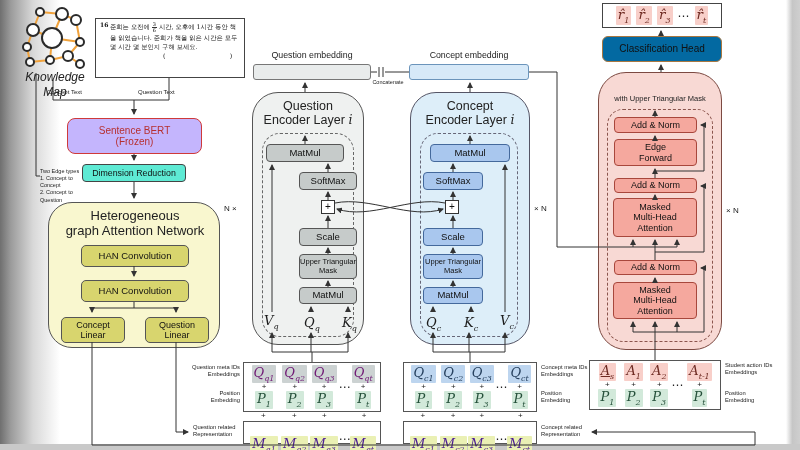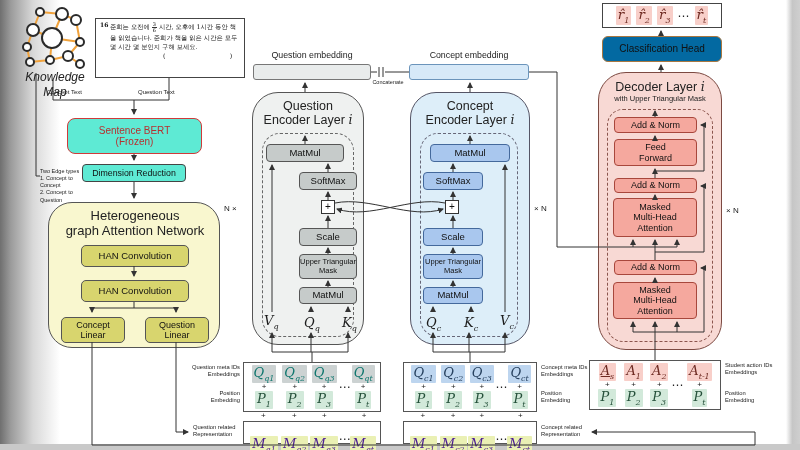--- a/index.html
+++ b/index.html
@@ -6,21 +6,21 @@
   .stage{position:relative;width:800px;height:450px;background:#fff;overflow:hidden;
          font-family:"Liberation Sans",sans-serif;color:#111;}
   .abs{position:absolute;box-sizing:border-box;}
   .box{position:absolute;box-sizing:border-box;display:flex;flex-direction:column;
        align-items:center;justify-content:center;text-align:center;line-height:1.15;}
   .lbl{position:absolute;box-sizing:border-box;line-height:1.25;color:#222;}
   .ti{font-family:"DejaVu Serif",serif;font-style:italic;}
   .tok{font-family:"DejaVu Serif",serif;font-style:italic;font-size:13px;color:#1c1c1c;
        padding:0 2px;border-radius:1px;white-space:nowrap;}
   .tok sub{font-size:8px;}
-  .hl-gray{background:#ccd2d2;color:#0f766e;}
+  .hl-gray{background:#ccd2d2;color:#701a75;}
   .hl-blue{background:#bdd5ef;color:#27415f;}
   .hl-green{background:#d2e9da;color:#25503a;}
   .hl-yellow{background:#eaf0b4;color:#4c1d95;margin-top:12px;}
   .hl-pink{background:#f8cfc9;color:#6e2a22;}
   .dots{font-family:"DejaVu Serif",serif;font-size:12px;color:#222;}
   .plus{font-size:8px;color:#222;line-height:1;text-align:center;}
   .g{display:grid;grid-template-columns:25% 23% 23% 9% 20%;align-items:center;justify-items:center;}
   .ebox{position:absolute;box-sizing:border-box;background:#fff;border:1.1px solid #555;padding:2px 4px;}
   svg.ov{position:absolute;left:0;top:0;pointer-events:none;}
 </style>
@@ -67,21 +67,21 @@
     </div>
     <div style="display:flex;justify-content:space-between;margin-left:45%;width:50%;font-size:6.3px;">
       <span>(</span>
         <span>)</span>
     </div>
   </div>
 
   <div class="lbl" style="left:47px;top:89px;font-size:6px;">Concept Text</div>
   <div class="lbl" style="left:138px;top:89px;font-size:6px;">Question Text</div>
 
-  <div class="box" style="left:67px;top:118px;width:135px;height:36px;background:#5eead4;border:1.3px solid #cf3a3a;border-radius:8px;font-size:10px;color:#b63030;">
+  <div class="box" style="left:67px;top:118px;width:135px;height:36px;background:#c4b5fd;border:1.3px solid #cf3a3a;border-radius:8px;font-size:10px;color:#b63030;">
     <span>Sentence BERT</span>
     <span>(Frozen)</span>
   </div>
 
   <div class="box" style="left:82px;top:164px;width:104px;height:18px;background:#5eead4;border:1.2px solid #444;border-radius:4px;font-size:8.8px;">Dimension Reduction</div>
 
   <div class="lbl" style="left:40px;top:168px;width:48px;font-size:5.5px;line-height:1.3;">
     <span style="display:block;">Two Edge types</span>
     <span style="display:block;">1. Concept to Concept</span>
     <span style="display:block;">2. Concept to Question</span>
@@ -158,28 +158,25 @@
 
   <div class="abs" style="left:602px;top:3px;width:120px;height:25px;background:#fff;border:1.2px solid #444;display:flex;align-items:center;justify-content:center;gap:5px;">
     <span class="tok hl-pink" style="font-size:13.5px;"><span>r̂</span><sub>1</sub></span>
     <span class="tok hl-pink" style="font-size:13.5px;"><span>r̂</span><sub>2</sub></span>
     <span class="tok hl-pink" style="font-size:13.5px;"><span>r̂</span><sub>3</sub></span>
     <span class="dots">⋯</span>
     <span class="tok hl-pink" style="font-size:13.5px;"><span>r̂</span><sub>t</sub></span>
   </div>
   <div class="box" style="left:602px;top:36px;width:120px;height:26px;background:#0369a1;border:1.2px solid #a87741;border-radius:6px;font-size:10px;">Classification Head</div>
   <div class="abs" style="left:598px;top:72px;width:124px;height:278px;background:#f8d9d4;border:1.2px solid #7c4a42;border-radius:28px;"></div>
-  <div class="lbl" style="left:598px;top:79px;width:124px;text-align:center;font-size:12.5px;">
-    <span>Decoder Layer</span> <span class="ti">i</span>
-  </div>
   <div class="lbl" style="left:598px;top:94px;width:124px;text-align:center;font-size:7.5px;">with Upper Triangular Mask</div>
   <div class="abs" style="left:607px;top:109px;width:106px;height:233px;border:1px dashed #8a554d;border-radius:16px;"></div>
   <div class="box" style="left:614px;top:117px;width:83px;height:16px;background:#f5a89e;border:1.1px solid #a8473c;border-radius:4px;font-size:9px;">Add &amp; Norm</div>
   <div class="box" style="left:614px;top:139px;width:83px;height:27px;background:#f5a89e;border:1.1px solid #a8473c;border-radius:4px;font-size:9px;">
-    <span>Feed</span>
+    <span>Edge</span>
       <span>Forward</span>
   </div>
   <div class="box" style="left:614px;top:178px;width:83px;height:15px;background:#f5a89e;border:1.1px solid #a8473c;border-radius:4px;font-size:9px;">Add &amp; Norm</div>
   <div class="box" style="left:613px;top:198px;width:84px;height:39px;background:#f5a89e;border:1.1px solid #a8473c;border-radius:4px;font-size:9px;">
     <span>Masked</span>
       <span>Multi-Head</span>
       <span>Attention</span>
   </div>
   <div class="box" style="left:614px;top:260px;width:83px;height:15px;background:#f5a89e;border:1.1px solid #a8473c;border-radius:4px;font-size:9px;">Add &amp; Norm</div>
   <div class="box" style="left:613px;top:282px;width:84px;height:37px;background:#f5a89e;border:1.1px solid #a8473c;border-radius:4px;font-size:9px;">

